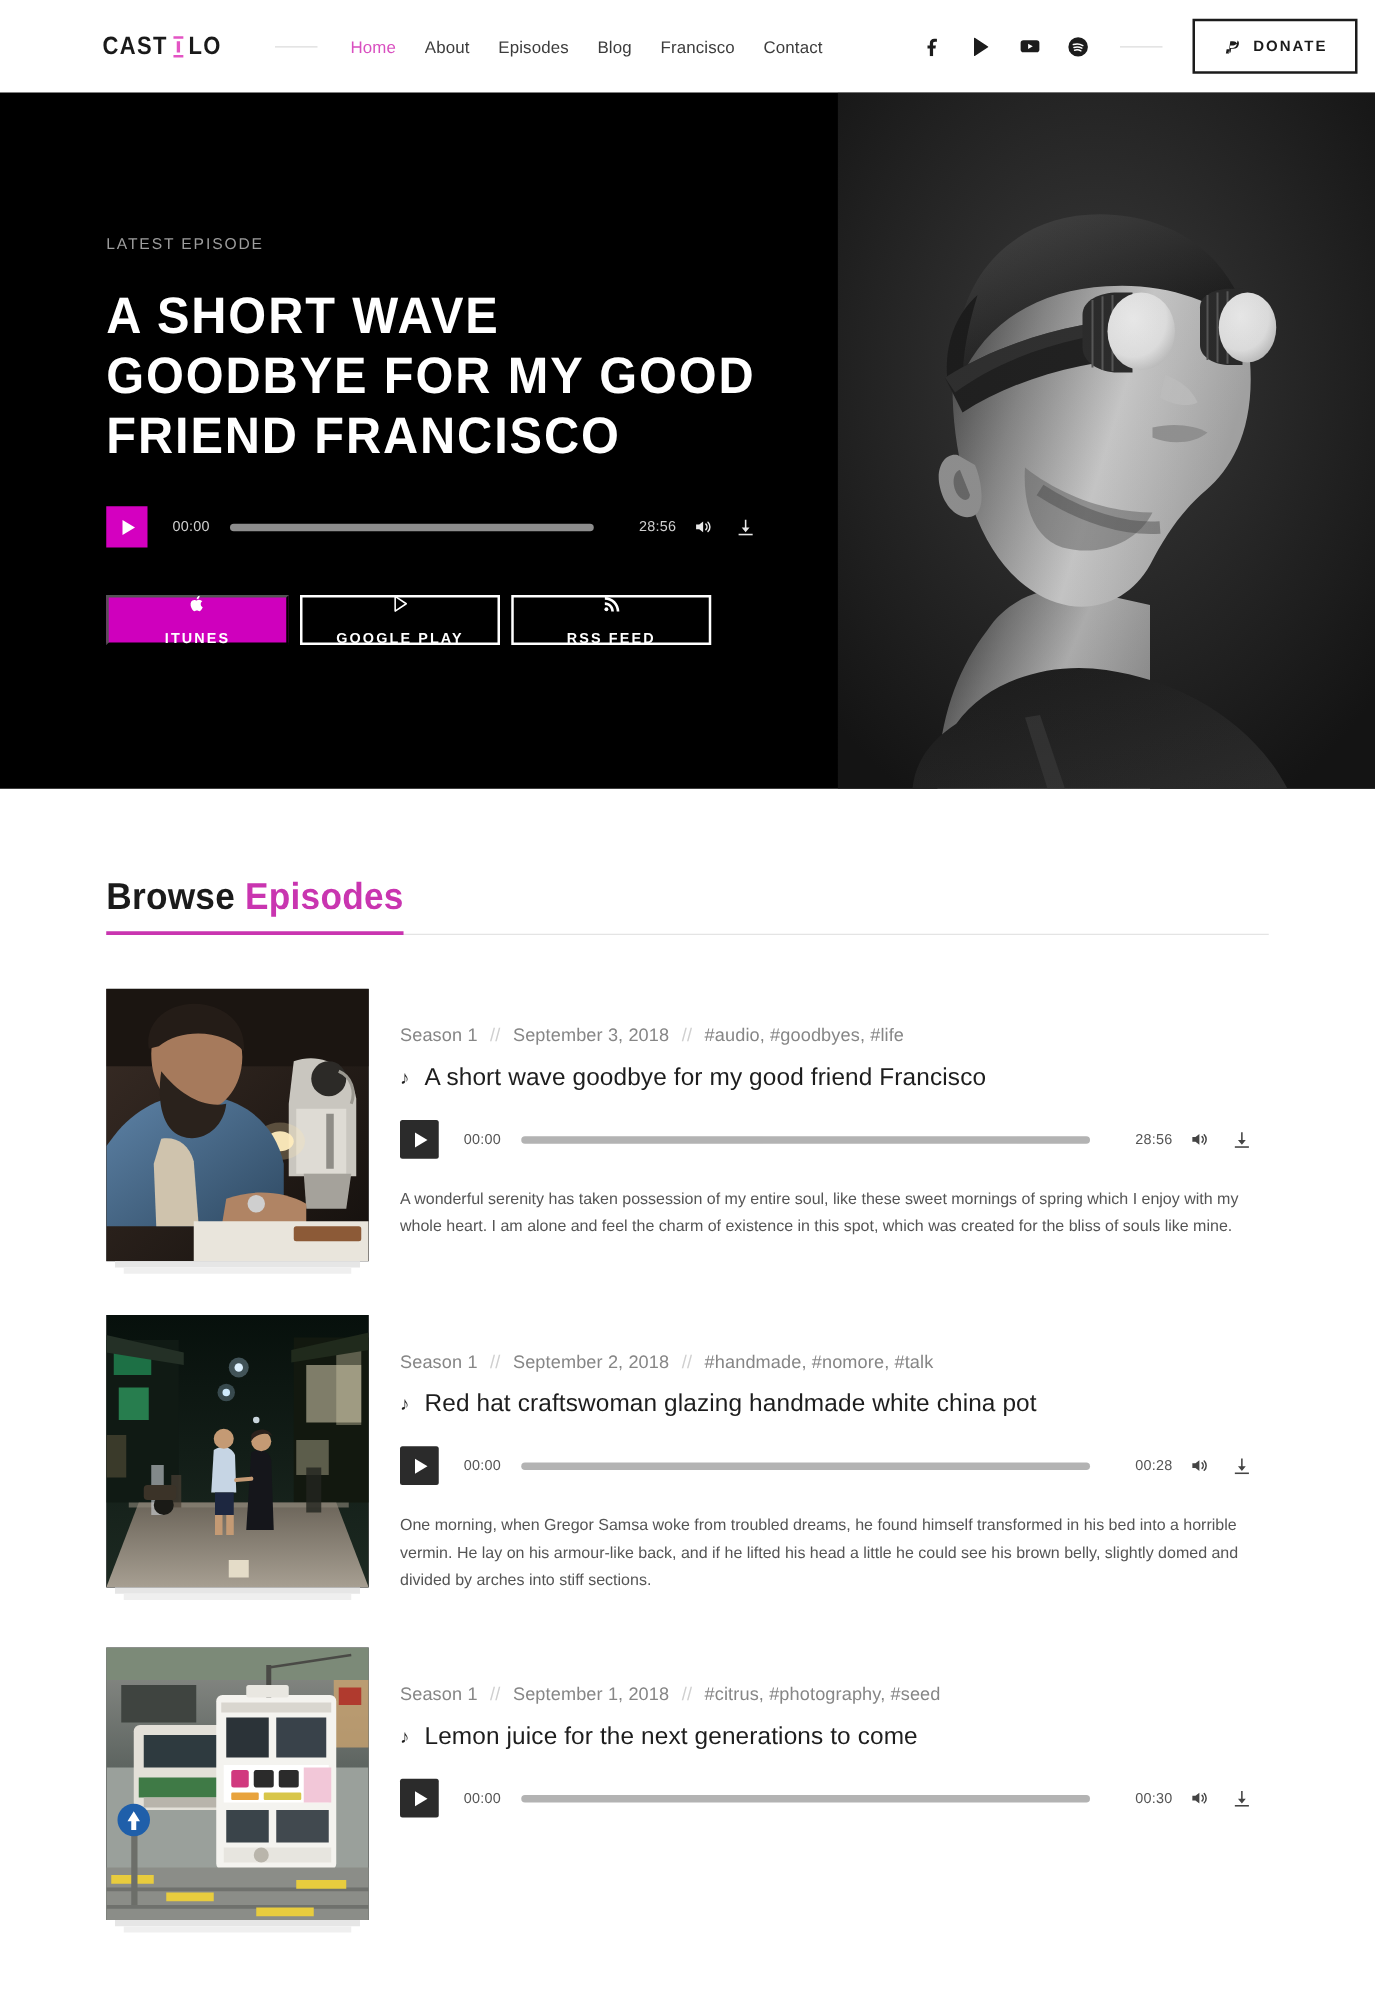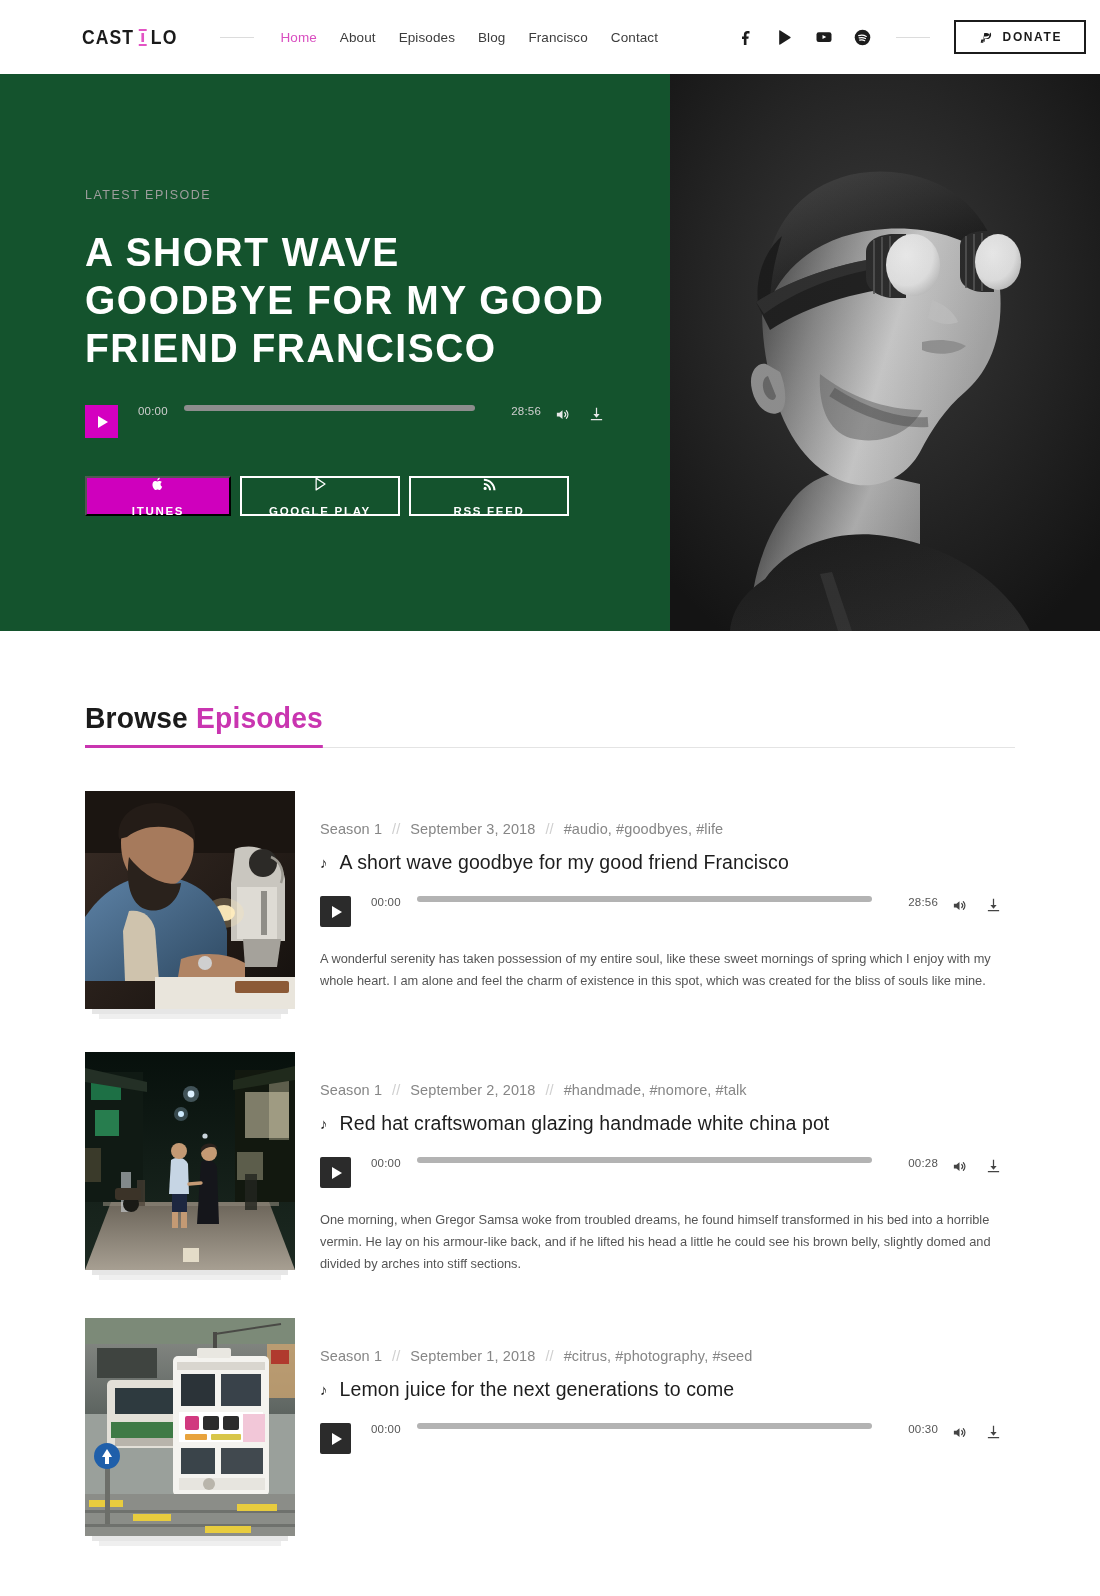--- a/index.html
+++ b/index.html
@@ -80,37 +80,37 @@
   }
   .social-ico svg { display: block; }
   .header-rule2 {
     width: 34px; height: 1px;
     background: #dcdcdc;
     margin: 0 24px 0 24px;
   }
   .donate-btn {
     border: 2px solid #1b1b1b;
     background: #fff;
-    height: 34px;
+    height: 44px;
     padding: 0 22px;
     display: flex;
     align-items: center;
     gap: 10px;
     font-size: 12px;
     font-weight: 700;
     letter-spacing: 1.6px;
     color: #1b1b1b;
     cursor: pointer;
   }
 
   
   .hero {
     position: relative;
     height: 557px;
-    background: #14532d;
+    background: #000000;
     overflow: hidden;
   }
   .hero-photo {
     position: absolute;
     right: 0; top: 0;
     width: 430px; height: 100%;
     overflow: hidden;
   }
   .hero-photo svg { display: block; width: 100%; height: 100%; }
 
@@ -134,21 +134,21 @@
     font-weight: 700;
     letter-spacing: 1.6px;
     color: #ffffff;
     text-transform: uppercase;
     transform: scaleX(0.95);
     transform-origin: left center;
     margin-bottom: 33px;
   }
 
   
-  .player { display: flex; align-items: flex-start; }
+  .player { display: flex; align-items: center; }
   .player.hero-player { width: 520px; }
   .play-btn {
     width: 33px; height: 33px;
     display: flex; align-items: center; justify-content: center;
     cursor: pointer;
     flex: 0 0 auto;
   }
   .play-btn.magenta { background: #d400c0; }
   .play-btn.dark { background: #2b2b2b; border-radius: 2px; width: 31px; height: 31px; }
   .play-tri {

